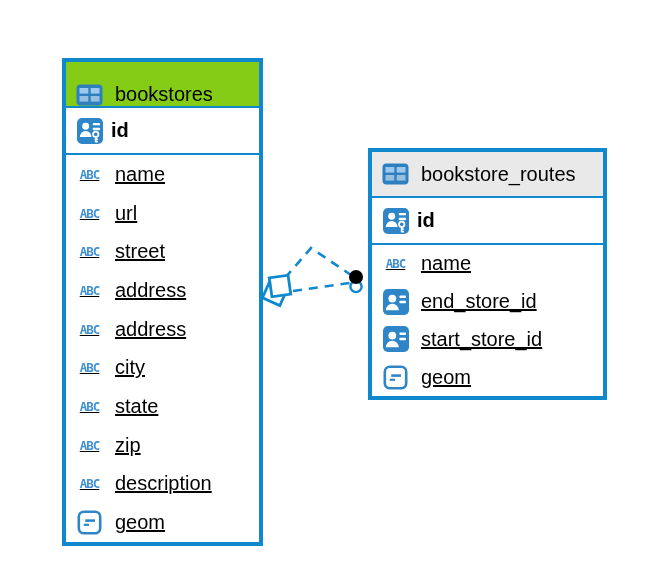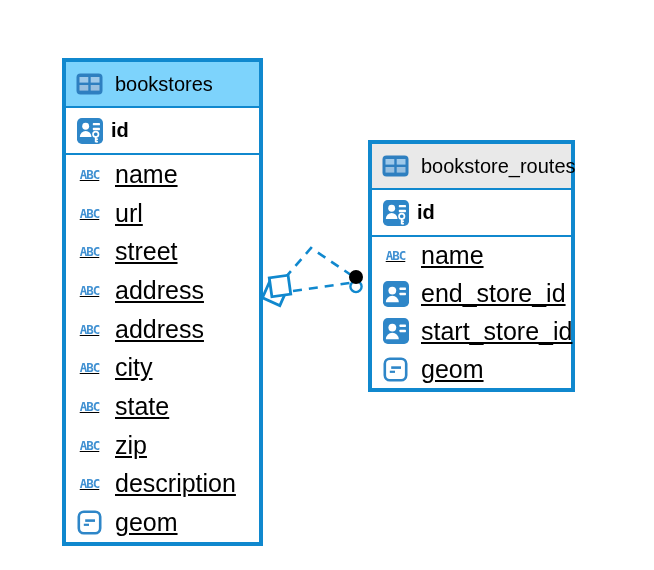--- a/index.html
+++ b/index.html
@@ -21,42 +21,42 @@
     flex-direction: column;
   }
   .t-header {
     flex: 0 0 44px;
     display: flex;
     align-items: center;
     padding-left: 7px;
     gap: 9px;
     border-bottom: 2px solid #1088ce;
   }
-  .t-header.selected { background: #7dd3fc; }
+  .t-header.selected { background: #84cc16; align-items: flex-end; }
   .t-header.normal   { background: #e9e9e9; }
   .t-name { font-size: 20px; }
   .t-pk-row {
     flex: 0 0 45px;
     display: flex;
     align-items: center;
     padding-left: 7px;
     gap: 5px;
     border-bottom: 2px solid #1088ce;
     background: #fff;
   }
   .t-pk-row .label { font-weight: 700; font-size: 20px; }
   .t-cols { flex: 1; display: flex; flex-direction: column; text-decoration: underline; }
   .row {
     flex: 1;
     display: flex;
     align-items: center;
     padding-left: 7px;
     gap: 9px;
   }
-  .label { font-size: 25px; white-space: nowrap; }
+  .label { font-size: 20px; white-space: nowrap; }
   .icon-box {
     flex: 0 0 33px;
     width: 33px;
     display: flex;
     align-items: center;
     justify-content: center;
   }
   .abc {
     font-family: "DejaVu Sans Mono", monospace;
     font-weight: 800;
@@ -178,21 +178,21 @@
             <rect x="1.8" y="1.8" width="21.4" height="21.4" rx="5" fill="none" stroke="#2e86c8" stroke-width="2.6"></rect>
             <line x1="8.2" y1="10.6" x2="18" y2="10.6" stroke="#2e86c8" stroke-width="2.6"></line>
             <line x1="6.8" y1="14.8" x2="12" y2="14.8" stroke="#2e86c8" stroke-width="2.2"></line>
           </svg>
         </span>
         <span class="label">geom</span>
       </div>
     </div>
   </div>
 
-  <div class="db-table" style="left:368px; top:140px; width:207px; height:252px;">
+  <div class="db-table" style="left:368px; top:148px; width:239px; height:252px;">
 
     <div class="t-header normal">
       <span class="icon-box">
         <svg width="27" height="22" viewBox="0 0 27 22">
           <rect x="0.5" y="0.5" width="26" height="21" rx="4" fill="#2e7fc0"></rect>
           <rect x="3.5" y="4" width="8.8" height="5.6" fill="#9ec9ea"></rect>
           <rect x="14.7" y="4" width="8.8" height="5.6" fill="#9ec9ea"></rect>
           <rect x="3.5" y="12" width="8.8" height="5.6" fill="#ffffff" opacity="0.5"></rect>
           <rect x="14.7" y="12" width="8.8" height="5.6" fill="#ffffff" opacity="0.5"></rect>
         </svg>

